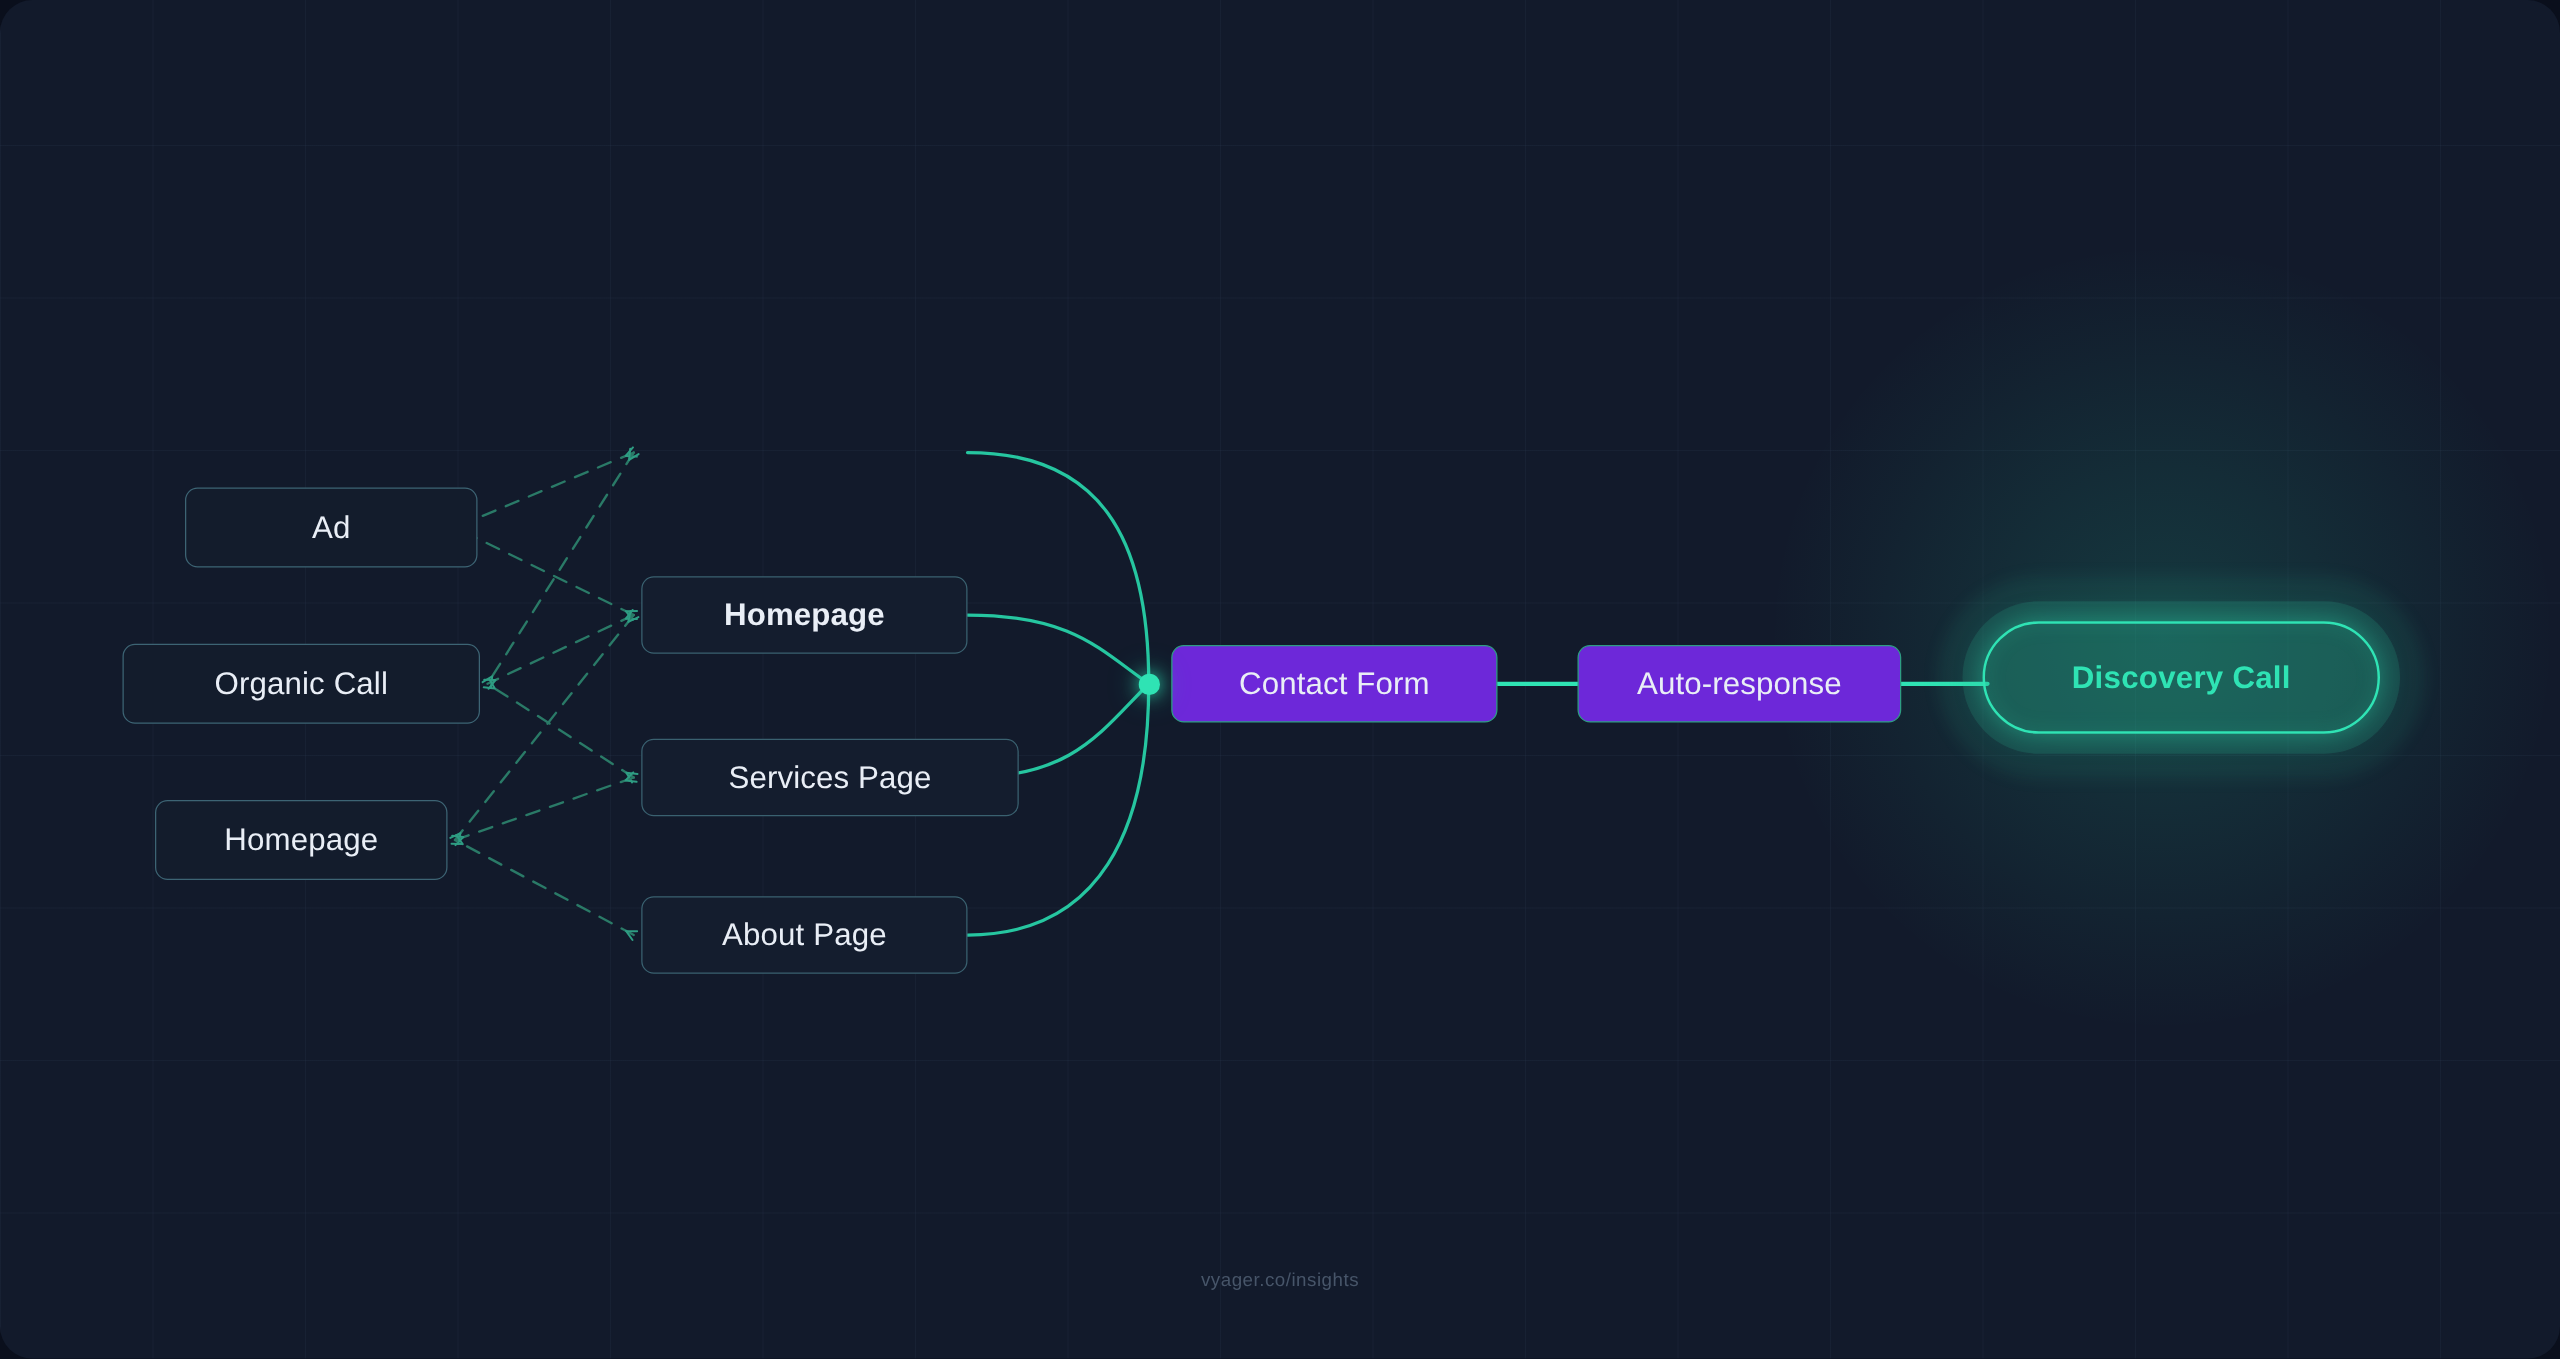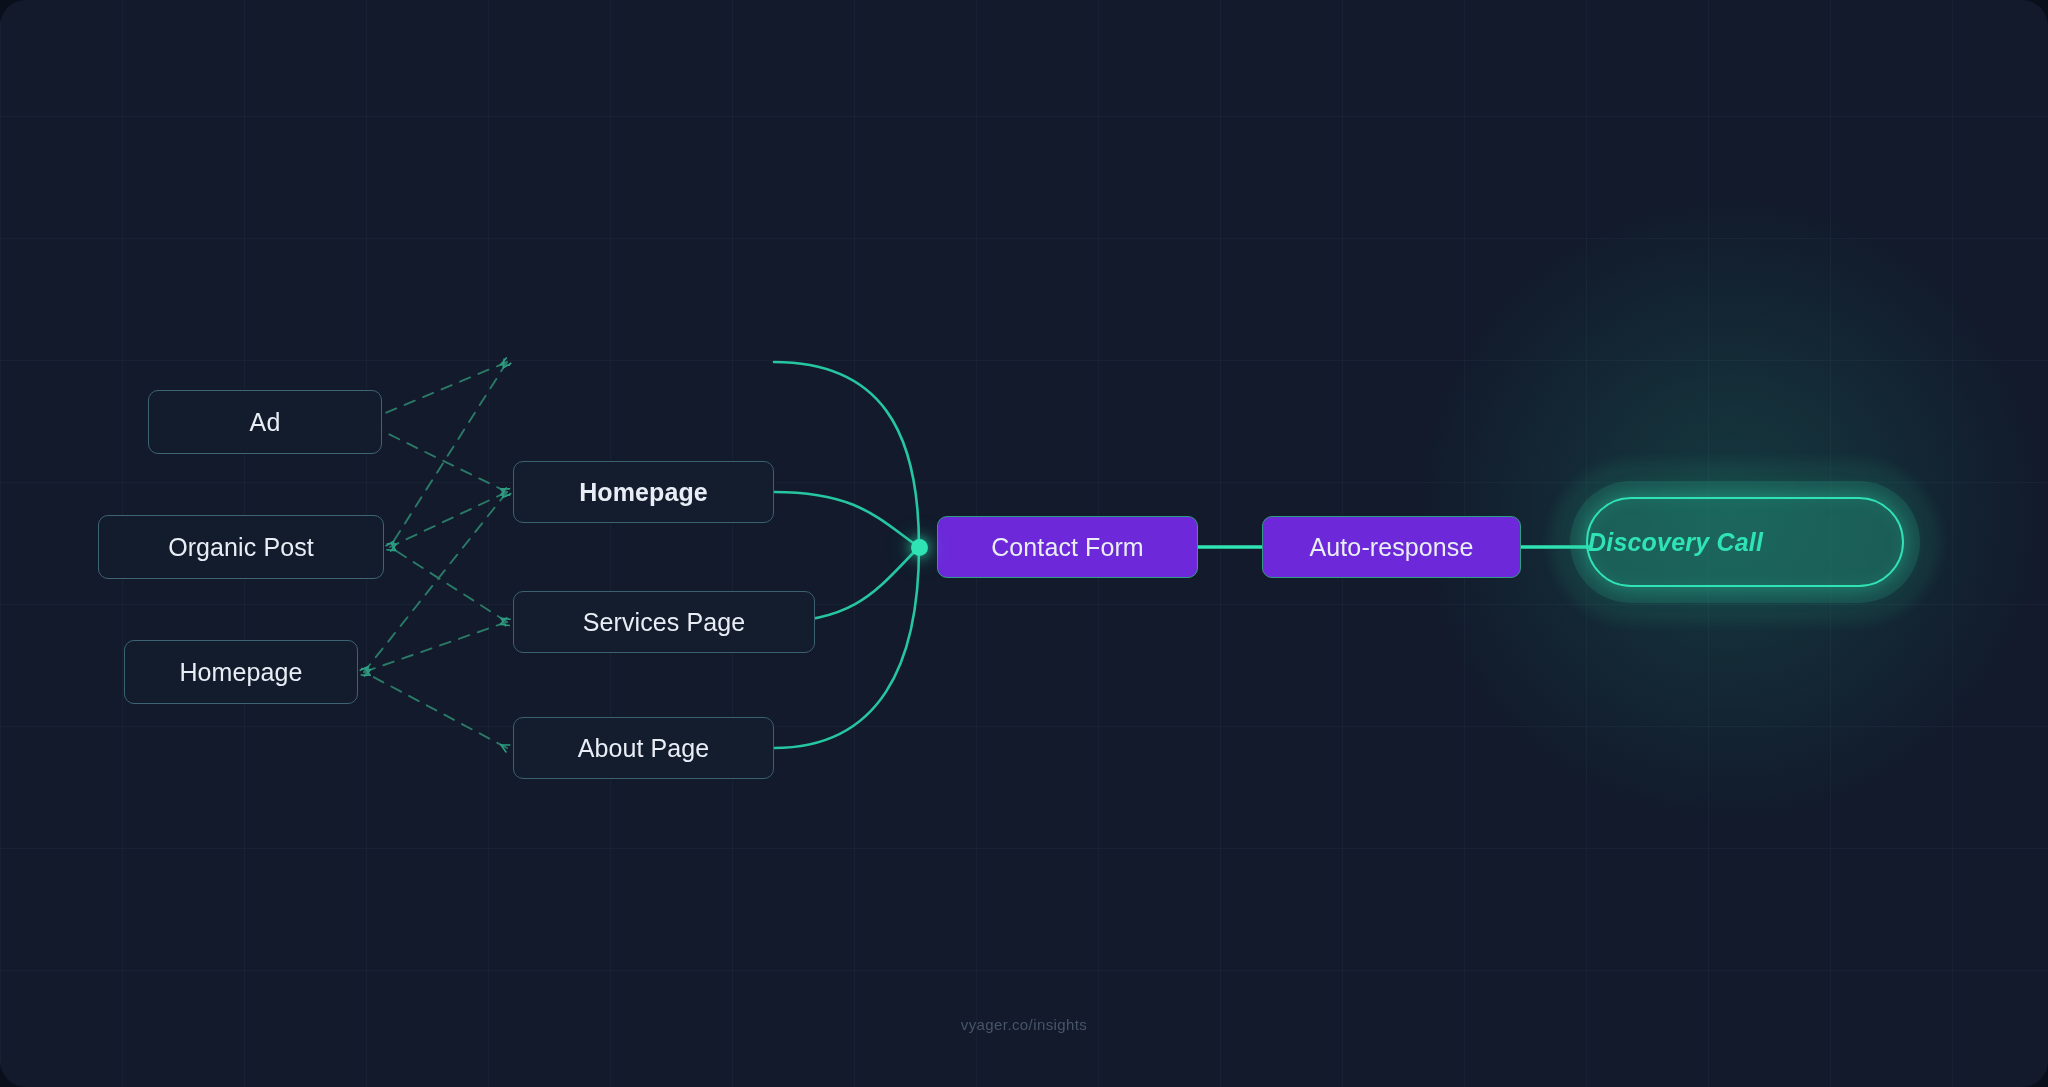--- a/index.html
+++ b/index.html
@@ -114,24 +114,23 @@
     background: rgba(45,200,160,0.15);
   }
   #goal-pill {
     position: absolute;
     inset: 0;
     border-radius: 999px;
     border: 2.6px solid #2fe3b4;
     background: rgba(36,160,132,0.20);
     display: flex;
     align-items: center;
-    justify-content: flex-start;
+    justify-content: center;
     box-shadow: 0 0 22px rgba(47,227,180,0.45),
                 inset 0 0 18px rgba(47,227,180,0.12);
-    font-style: italic;
   }
   #goal-label {
     color: #2fe3b4;
     font-size: 25px;
     font-weight: bold;
     letter-spacing: 0.2px;
   }
 
   #junction-dot {
     position: absolute;
@@ -192,21 +191,21 @@
     <g stroke="#2fe3b4" stroke-width="3.4" stroke-linecap="round">
       <line x1="1198" y1="547" x2="1262" y2="547"></line>
       <line x1="1521" y1="547" x2="1590" y2="547"></line>
     </g>
   </svg>
 
   <div class="node source" style="left:124px; top:390px; width:234px; height:64px;margin-left:24px;">
     <span>Ad</span>
   </div>
   <div class="node source" style="left:98px; top:515px; width:286px; height:64px;">
-    <span>Organic Post</span>
+    <span>Organic Call</span>
   </div>
   <div class="node source" style="left:124px; top:640px; width:234px; height:64px;">
     <span>Homepage</span>
   </div>
 
   <div class="node page" style="left:513px; top:461px; width:261px; height:62px;font-weight:bold;">
     <span>Homepage</span>
   </div>
   <div class="node page" style="left:513px; top:591px; width:302px; height:62px;">
     <span>Services Page</span>

